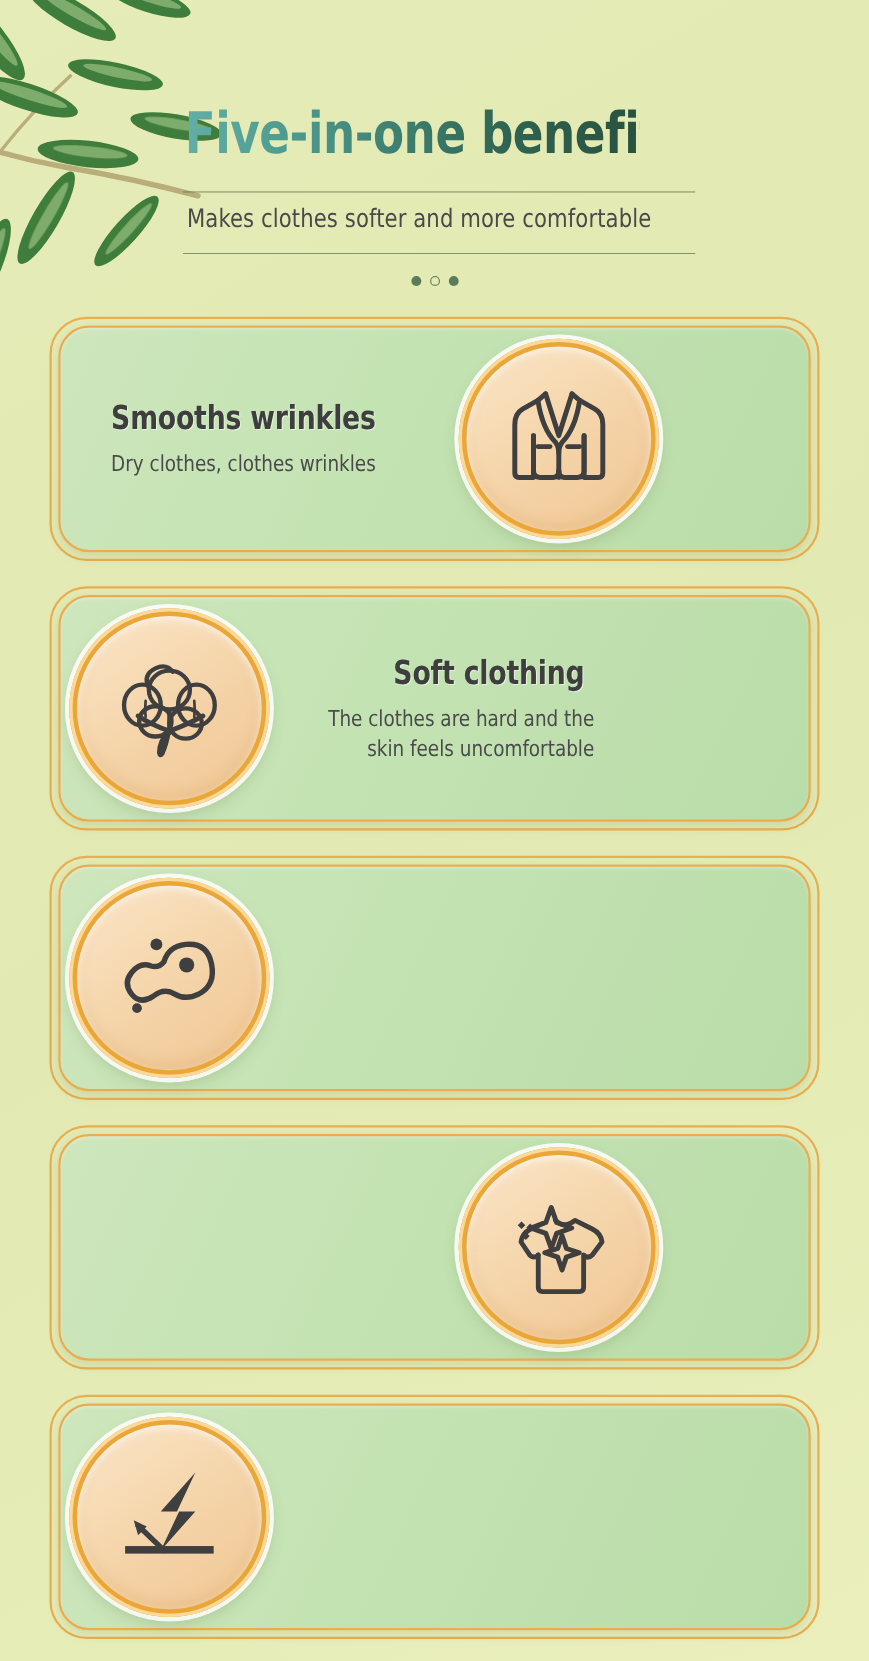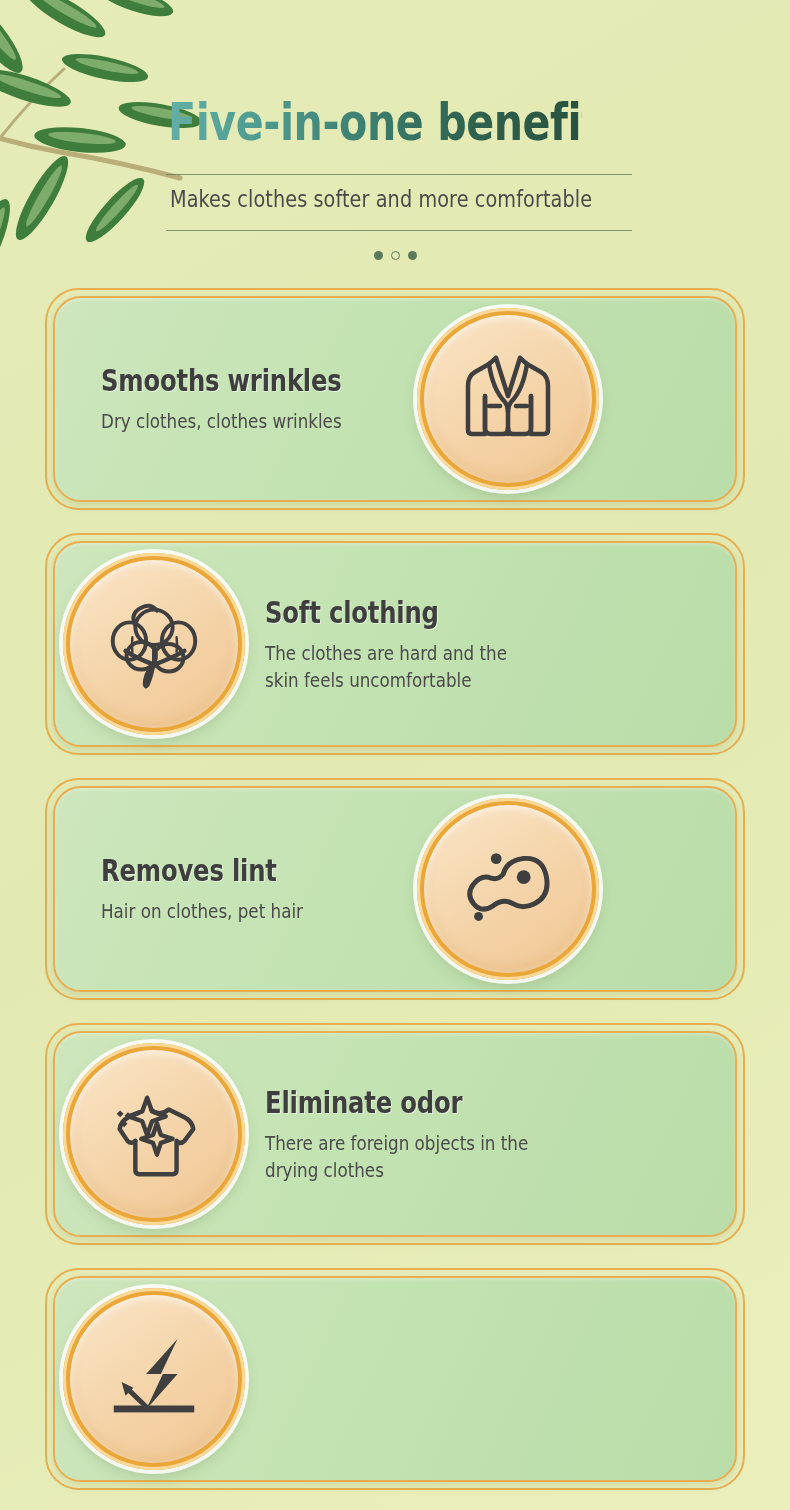--- a/index.html
+++ b/index.html
@@ -159,21 +159,21 @@
   }
 
   .card-inner.icon-right { flex-direction:row; }
   .card-inner.icon-left  { flex-direction:row-reverse; }
 
   .text-col {
     flex:1 1 auto;
     min-width:0;
   }
   .card-inner.icon-right .text-col { padding-left:48px; padding-right:10px; }
-  .card-inner.icon-left  .text-col { padding-right:48px; padding-left:10px; }
+  .card-inner.icon-left  .text-col { padding-right:48px; padding-left:10px;text-align:right; }
 
   .card-title {
     font-size:30px;
     font-weight:700;
     color:#3e3e3e;
     font-family:"DejaVu Sans Condensed","Liberation Sans Narrow","Liberation Sans", sans-serif;
     transform:scaleX(0.90);
     transform-origin:left center;
     letter-spacing:-0.2px;
     text-shadow:1px 1px 0 rgba(255,255,255,0.55);
@@ -337,44 +337,36 @@
         </svg>
       </div>
     </div>
   </div>
 
   <div class="card-wrap">
     <div class="card-ring2"></div>
     <div class="card"></div>
     <div class="card-border"></div>
     <div class="card-inner icon-right">
-      <div class="text-col">
-        <div class="card-title">Removes lint</div>
-        <div class="card-desc">Hair on clothes, pet hair</div>
-      </div>
       <div class="icon-badge">
         <svg width="108" height="108" viewBox="0 0 110 110" fill="none" stroke="#3f3f3f" stroke-width="5" stroke-linecap="round" stroke-linejoin="round">
           <path d="M50 40 Q54 26 70 24 Q90 22 94 42 Q98 62 82 70 Q70 76 60 70 Q50 64 40 72 Q28 80 20 70 Q12 60 20 50 Q28 40 38 44 Q45 46 50 40 Z"></path>
           <circle cx="43" cy="24" r="5.5" fill="#3f3f3f" stroke="none"></circle>
           <circle cx="71" cy="43" r="7" fill="#3f3f3f" stroke="none"></circle>
           <circle cx="25" cy="83" r="4.5" fill="#3f3f3f" stroke="none"></circle>
         </svg>
       </div>
     </div>
   </div>
 
   <div class="card-wrap">
     <div class="card-ring2"></div>
     <div class="card"></div>
     <div class="card-border"></div>
     <div class="card-inner icon-left">
-      <div class="text-col">
-        <div class="card-title">Eliminate odor</div>
-        <div class="card-desc">There are foreign objects in the drying clothes</div>
-      </div>
       <div class="icon-badge">
         <svg width="108" height="108" viewBox="0 0 110 110" fill="none" stroke="#3f3f3f" stroke-width="4.5" stroke-linecap="round" stroke-linejoin="round">
 
           <path d="M52 30 Q60 38 70 30 L86 38 Q94 42 95 50 L86 62 Q82 66 78 62 L78 92 Q78 96 74 96 L40 96 Q36 96 36 92 L36 62"></path>
           <path d="M36 62 Q32 66 28 62 L20 50 Q21 42 29 38 L40 33"></path>
 
           <path d="M48 18 L53 32 L67 37 L53 42 L48 56 L43 42 L29 37 L43 32 Z" stroke-width="4.5"></path>
 
           <path d="M58 44 L62 56 L74 60 L62 64 L58 76 L54 64 L42 60 L54 56 Z" stroke-width="4.5"></path>
 

